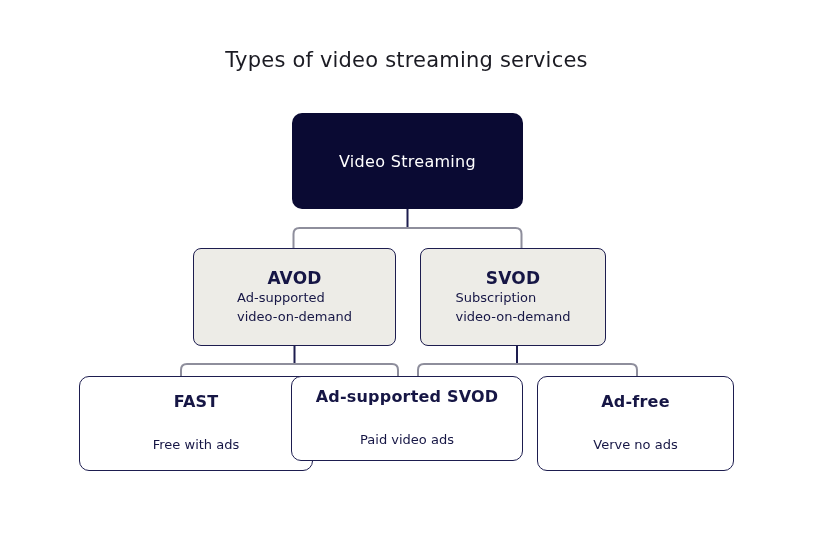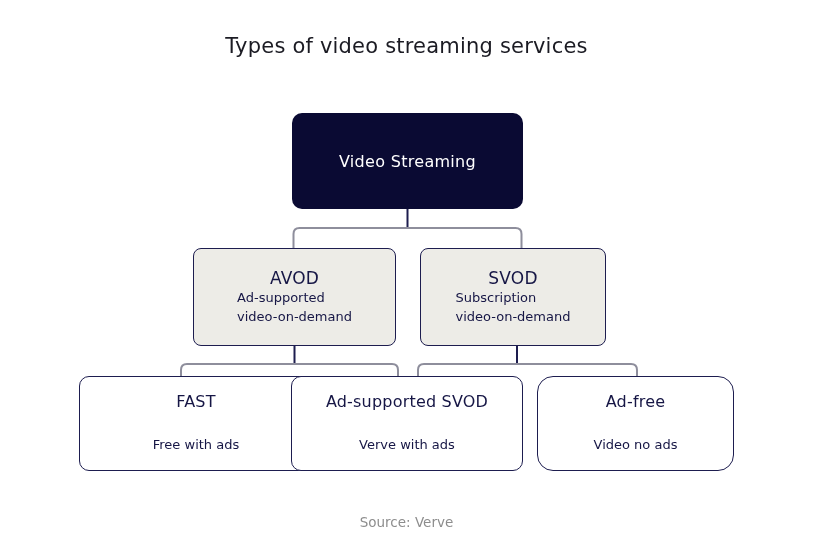--- a/index.html
+++ b/index.html
@@ -18,21 +18,21 @@
   html,body{background:var(--bg);}
   body{font-family:"DejaVu Sans","Liberation Sans",sans-serif;}
   .canvas{
     position:relative;
     width:813px;height:549px;
     background:var(--bg);
     overflow:hidden;
   }
   .title{
     position:absolute;
-    left:0;top:34px;width:813px;
+    left:0;top:48px;width:813px;
     text-align:center;
     font-size:21px;
     font-weight:500;
     letter-spacing:.2px;
     color:var(--title-color);
   }
   .connectors{
     position:absolute;left:0;top:0;width:813px;height:549px;
     pointer-events:none;
   }
@@ -59,24 +59,24 @@
     color:var(--node-text);
   }
   .node-avod{left:193px;top:248px;width:203px;height:98px;}
   .node-svod{left:420px;top:248px;width:186px;height:98px;}
   .node-leaf{
     background:var(--leaf-bg);
     border:1.5px solid var(--node-border);
     color:var(--node-text);
   }
   .node-fast{left:79px;top:376px;width:234px;height:95px;}
-  .node-adsvod{left:291px;top:376px;width:232px;height:95px;}
-  .node-adfree{left:537px;top:376px;width:197px;height:95px;border-radius:16px;}
+  .node-adsvod{left:291px;top:376px;width:232px;height:85px;}
+  .node-adfree{left:537px;top:376px;width:197px;height:95px;}
   .node-title{
-    font-size:17px;font-weight:400;
+    font-size:17px;font-weight:700;
     letter-spacing:.2px;
     color:var(--node-text);
   }
   .node-leaf .node-title{font-size:16px;}
   .node-sub{
     font-size:13px;
     line-height:1.5;
     color:var(--node-text);
   }
   .node-leaf .node-sub{margin-top:24px;}
@@ -127,23 +127,22 @@
     </div>
   </div>
 
   <div class="node node-leaf node-fast">
     <div class="node-title">FAST</div>
     <div class="node-sub">Free with ads</div>
   </div>
 
   <div class="node node-leaf node-adsvod">
     <div class="node-title">Ad-supported SVOD</div>
-    <div class="node-sub">Verve with ads</div>
+    <div class="node-sub">Paid video ads</div>
   </div>
 
   <div class="node node-leaf node-adfree">
     <div class="node-title">Ad-free</div>
-    <div class="node-sub">Video no ads</div>
+    <div class="node-sub">Verve no ads</div>
   </div>
 
-  <div class="source">Source: Verve</div>
 
 </div>
 
 </body></html>

